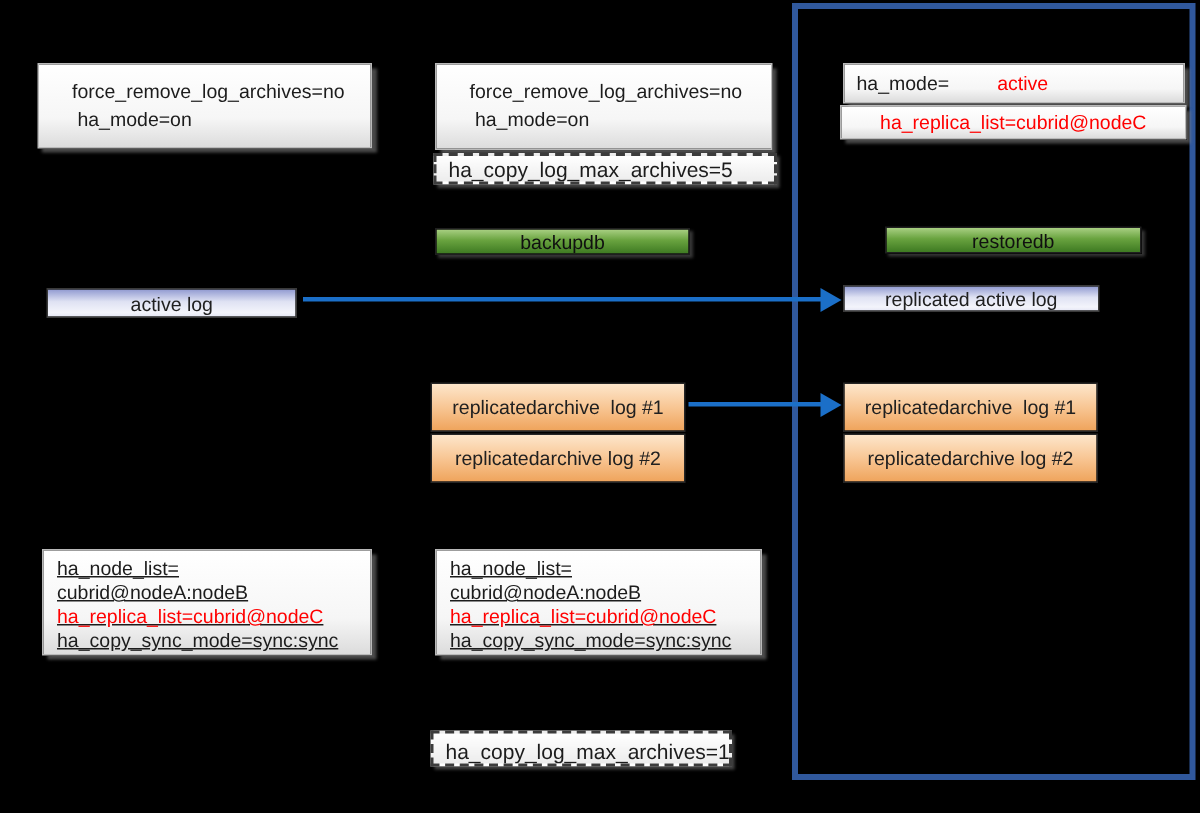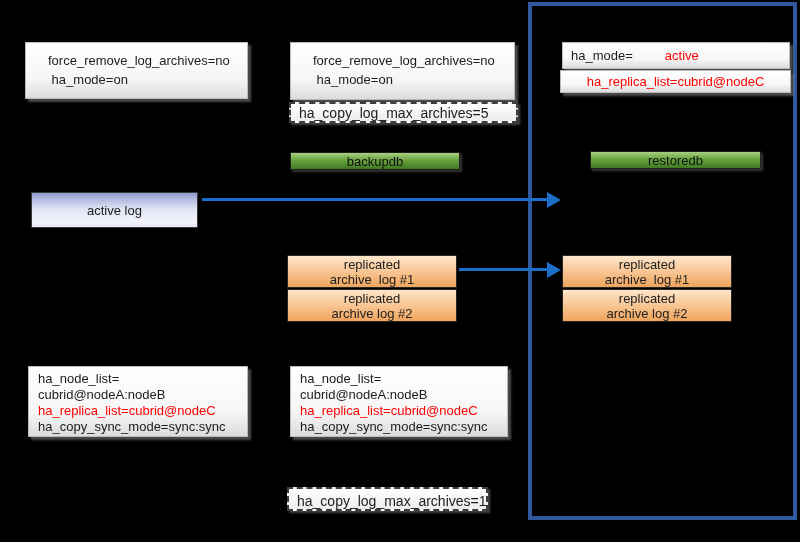--- a/index.html
+++ b/index.html
@@ -12,21 +12,21 @@
   
   .cfg {
     background:linear-gradient(180deg,#ffffff 0%,#f6f6f6 65%,#dcdcdc 100%);
     border:1px solid #b9b9b9;
     box-shadow:3px 3px 2px rgba(135,135,135,0.55);
     color:#1c1c1c; font-size:13px; z-index:2;
   }
   .cfg .line { display:block; white-space:pre; }
   .cfg2 { padding:8px 0 0 22px; }
   .cfg2 .line { line-height:19px; }
-  .cfg4 { padding:4px 0 0 9px; }
+  .cfg4 { padding:4px 0 0 9px;text-decoration:underline; }
   .cfg4 .line { line-height:16px; }
 
   
   .dashed {
     background:linear-gradient(180deg,#ffffff,#ececec);
     border:2px dashed #3c3c3c;
     box-shadow:2px 2px 2px rgba(135,135,135,0.5);
     color:#1c1c1c; font-size:14px;
     display:flex; align-items:flex-end; padding-left:8px;
     white-space:pre; z-index:2;
@@ -47,21 +47,21 @@
     border:1px solid #3a3a3a;
     color:#202020; font-size:13px;
     display:flex; align-items:center; justify-content:center; z-index:2;
   }
 
   
   .orange {
     background:linear-gradient(180deg,#fde6cb 0%,#f8c694 50%,#efa45c 100%);
     border:1px solid #262626;
     color:#202020; font-size:13px;
-    display:flex; flex-direction:column; align-items:center; justify-content:center;
+    display:flex; flex-direction:row; align-items:center; justify-content:center;
     z-index:2;
   }
   .orange .line { line-height:15px; white-space:pre; }
 
   
   .panel {
     border:4px solid #30589C; background:transparent; z-index:1;
   }
 
   
@@ -87,21 +87,21 @@
 
 <div id="stage">
 
   <div class="abs panel" style="left:528px; top:2px; width:269px; height:518px;"></div>
 
   <div class="abs cfg cfg2" style="left:25px; top:42px; width:223px; height:57px;">
     <span class="line">force_remove_log_archives=no</span>
     <span class="line"> ha_mode=on</span>
   </div>
 
-  <div class="abs lav" style="left:31px; top:192px; width:167px; height:36px;">
+  <div class="abs lav" style="left:31px; top:192px; width:167px; height:20px;">
     <span>active log</span>
   </div>
 
   <div class="abs cfg cfg4" style="left:28px; top:366px; width:220px; height:71px;">
     <span class="line">ha_node_list=</span>
     <span class="line">cubrid@nodeA:nodeB</span>
     <span class="line red">ha_replica_list=cubrid@nodeC</span>
     <span class="line">ha_copy_sync_mode=sync:sync</span>
   </div>
 
@@ -144,20 +144,23 @@
   </div>
 
   <div class="abs cfg cfg-one center" style="left:560px; top:70px; width:231px; height:23px;">
     <span class="red">ha_replica_list=cubrid@nodeC</span>
   </div>
 
   <div class="abs green" style="left:562px; top:151px; width:171px; height:18px;margin-left:28px;">
     <span>restoredb</span>
   </div>
 
+  <div class="abs lav" style="left:562px; top:190px; width:171px; height:18px;">
+    <span>replicated active log</span>
+  </div>
 
   <div class="abs orange" style="left:562px; top:255px; width:170px; height:33px;">
     <span class="line">replicated</span>
     <span class="line">archive  log #1</span>
   </div>
   <div class="abs orange" style="left:562px; top:289px; width:170px; height:33px;">
     <span class="line">replicated</span>
     <span class="line">archive log #2</span>
   </div>
 

